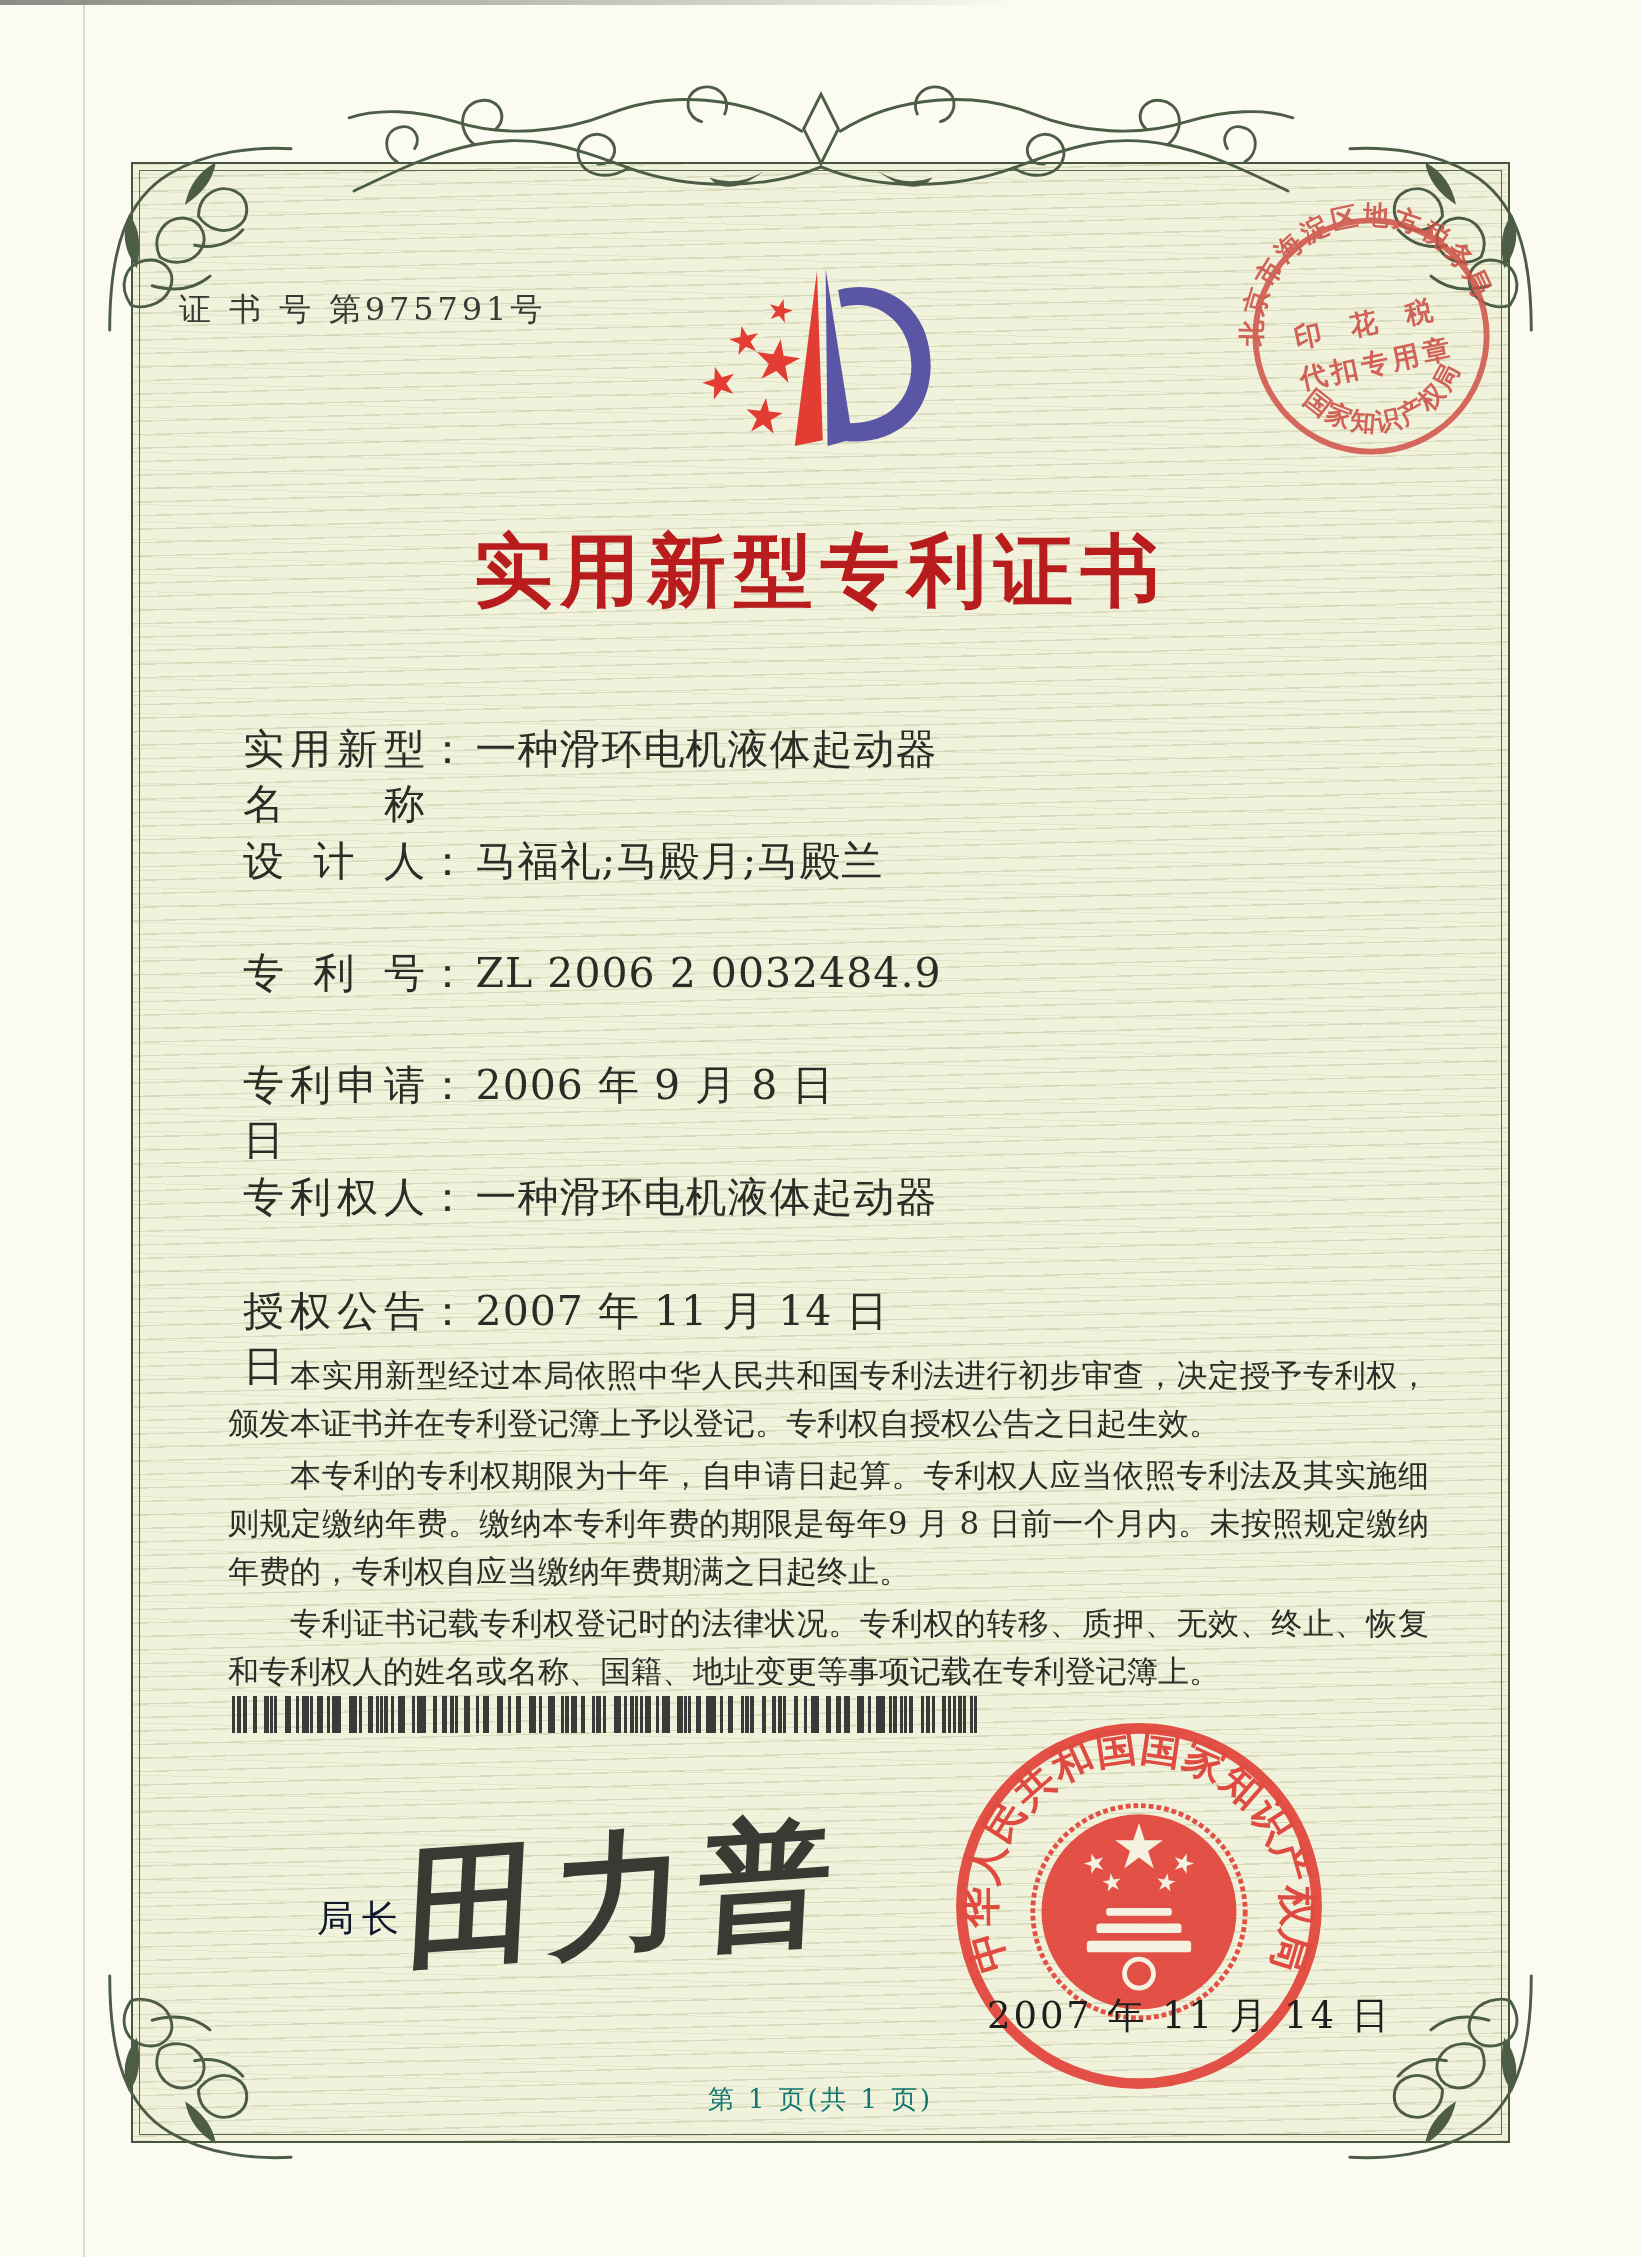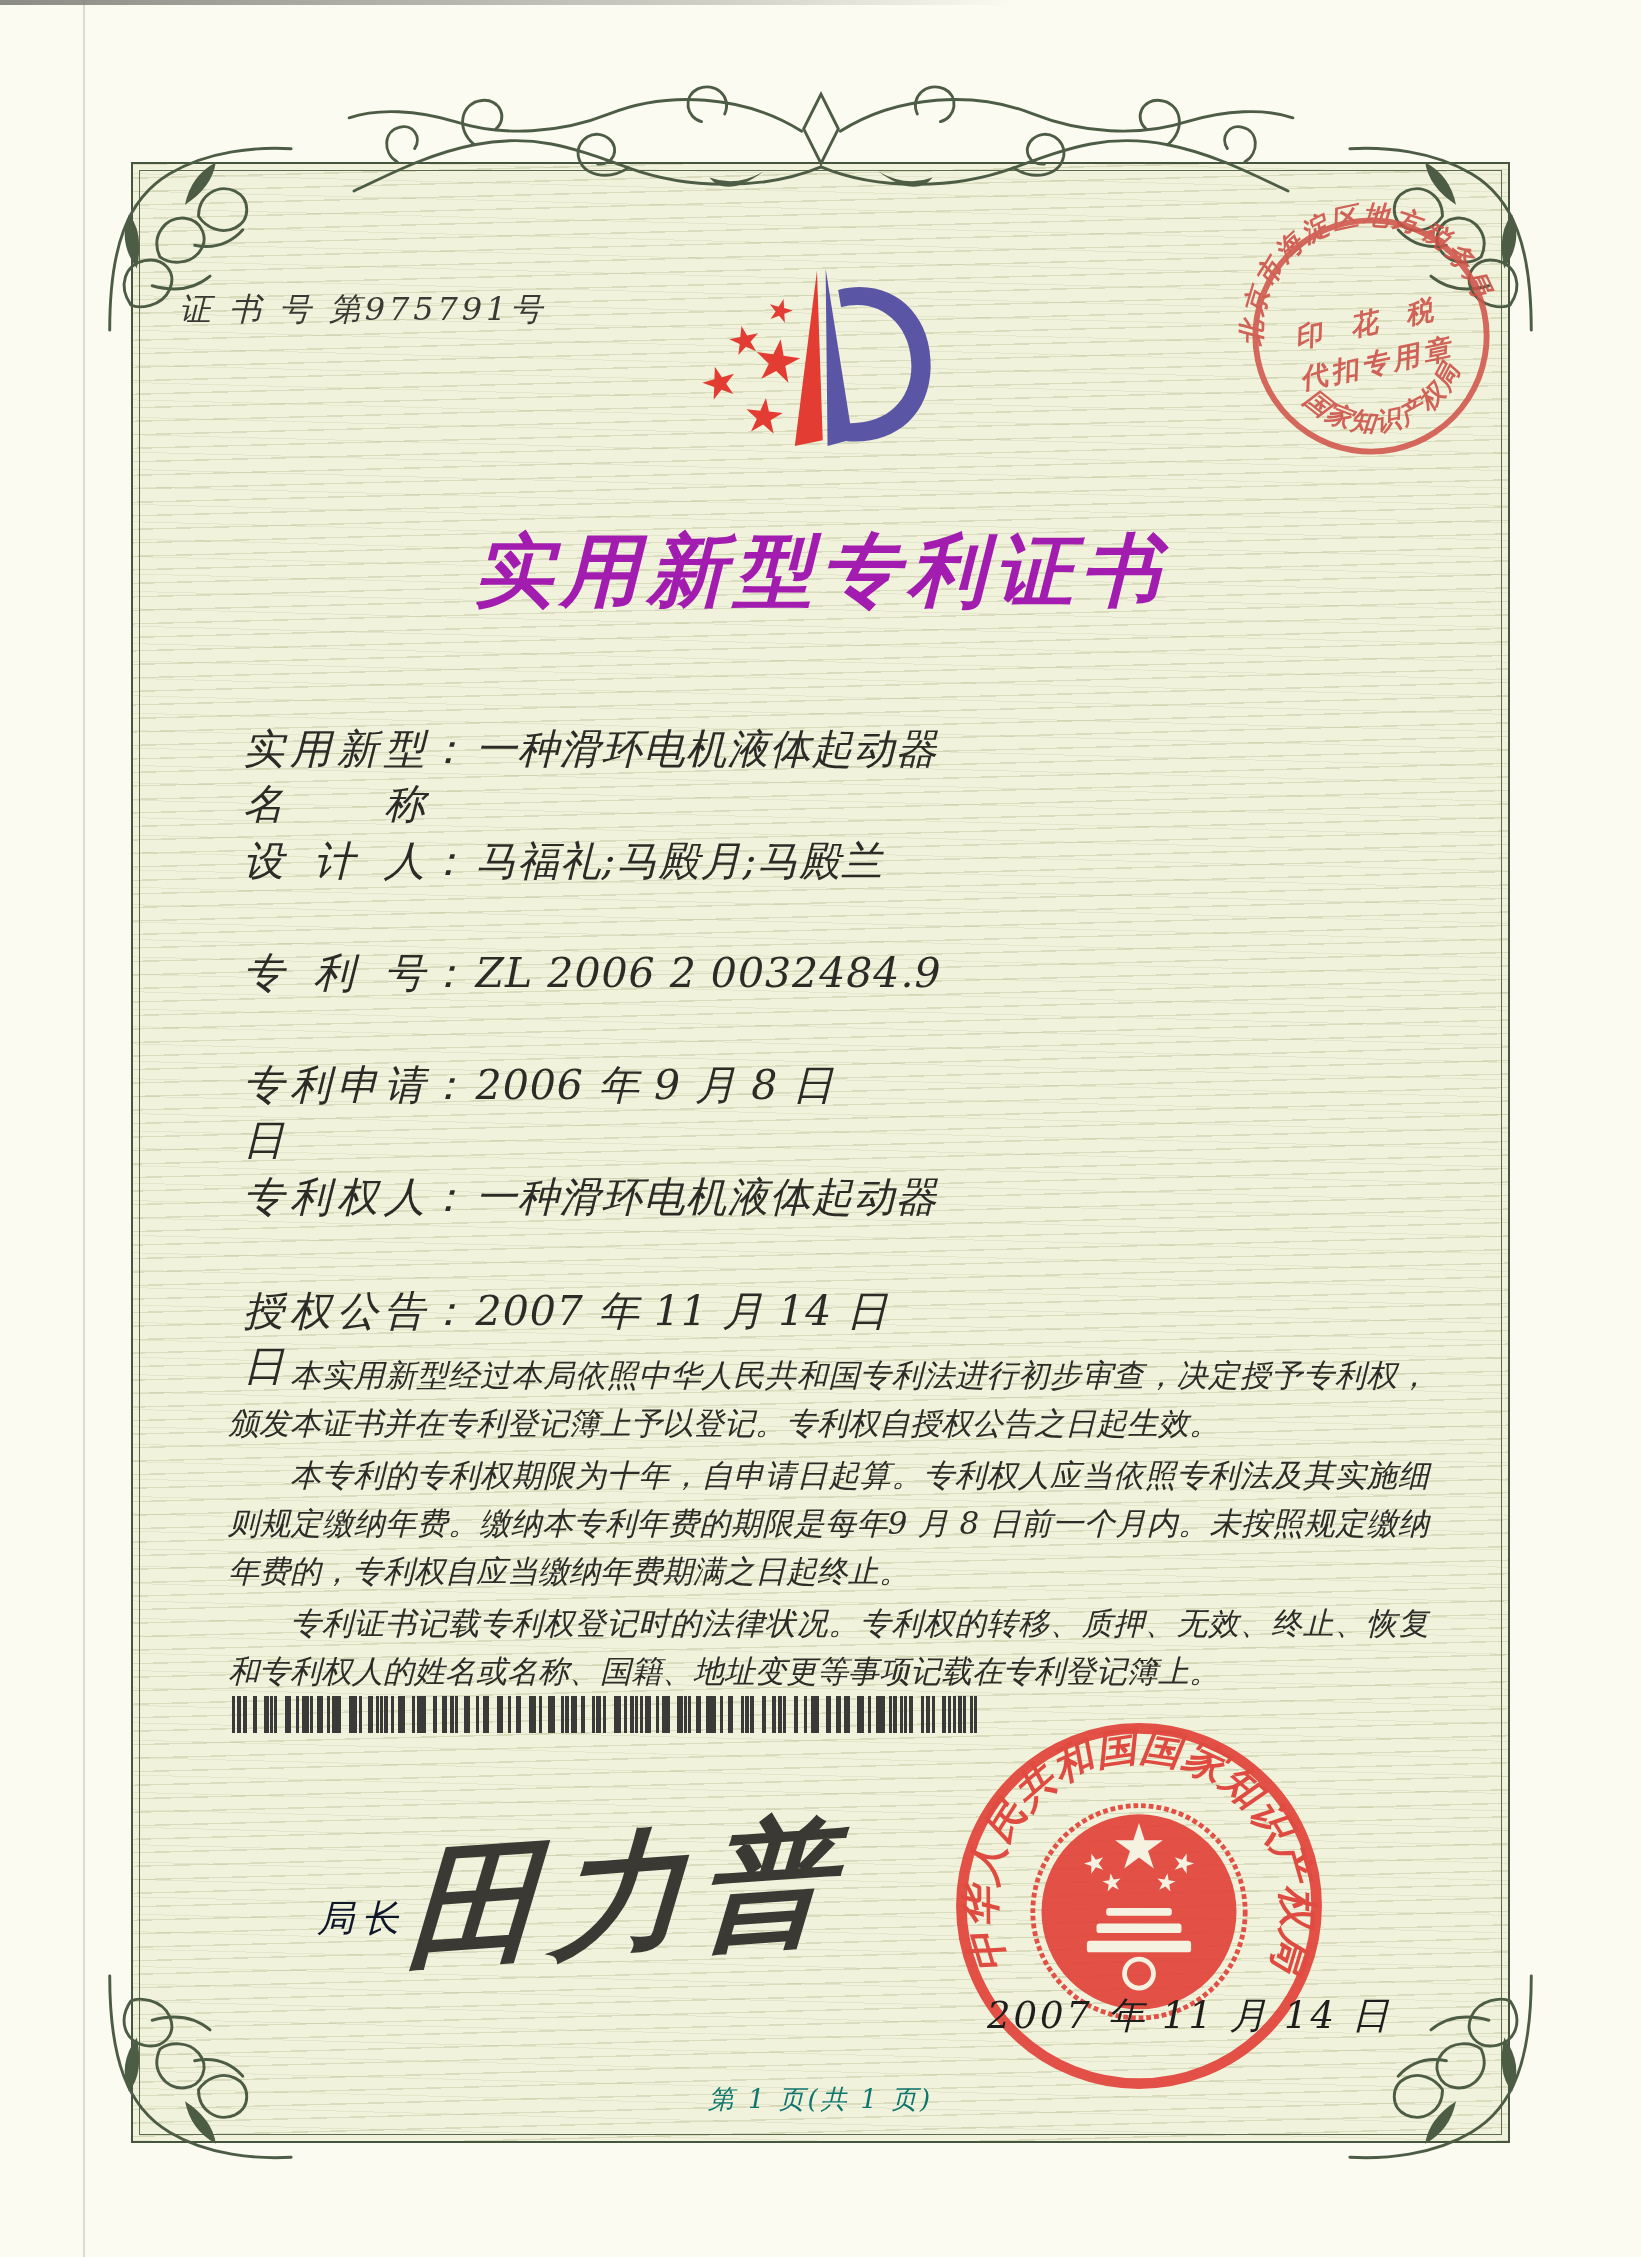--- a/index.html
+++ b/index.html
@@ -1,21 +1,20 @@
 <!DOCTYPE html>
 <html lang="zh"><head>
 <meta charset="utf-8">
 <style>
   html,body{margin:0;padding:0;background:#ffffff;}
   #page{
     position:relative;width:1641px;height:2257px;margin:0 auto;
     background:#fcfbf1;overflow:hidden;
     font-family:"DejaVu Serif","Liberation Serif",serif;
     color:#2e2e2a;
-    font-style:italic;
   }
   .abs{position:absolute;}
   
   .frame{
     position:absolute;left:131px;top:162px;width:1379px;height:1981px;
     border:2.9px solid #46553e;box-sizing:border-box;
     background-color:#f1f2dc;
     background-image:
       repeating-linear-gradient(178.5deg, rgba(163,172,117,.30) 0 1.4px, rgba(255,255,255,0) 1.4px 13.5px),
       repeating-linear-gradient(1.5deg, rgba(163,172,117,.16) 0 1px, rgba(255,255,255,0) 1px 17.4px);
@@ -28,21 +27,21 @@
   
   .cert-no{position:absolute;left:179px;top:288px;font-size:32px;letter-spacing:3.9px;color:#3a3a35;}
   .logo{position:absolute;left:681px;top:261px;width:270px;height:212px;}
   .stamp-seal{
     position:absolute;left:1224px;top:189px;width:294px;height:294px;
     transform:rotate(-12deg);opacity:.88;
   }
   
   .doc-title{
     position:absolute;left:0;right:0;top:519px;text-align:center;
-    font-size:79px;font-weight:700;letter-spacing:7.7px;color:#a21caf;
+    font-size:79px;font-weight:700;letter-spacing:7.7px;color:#b91c1c;
   }
   
   .f-row{position:absolute;left:243px;font-size:41px;display:flex;align-items:baseline;color:#2c2c27;}
   .f-label{display:inline-block;width:182px;text-align:justify;text-align-last:justify;}
   .f-colon{margin:0 7.7px 0 1.9px;}
   .f-value{letter-spacing:1px;white-space:nowrap;}
   
   .body-text{
     position:absolute;left:224px;top:1347px;width:1209px;
     font-size:31px;line-height:48px;color:#2d2d28;text-align:justify;

